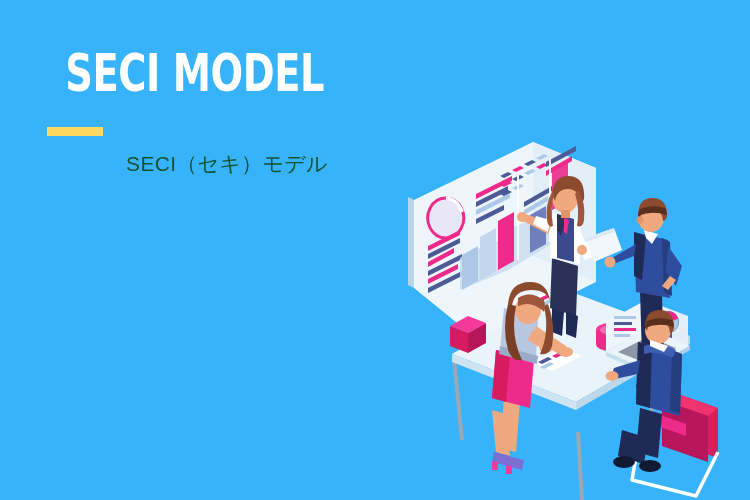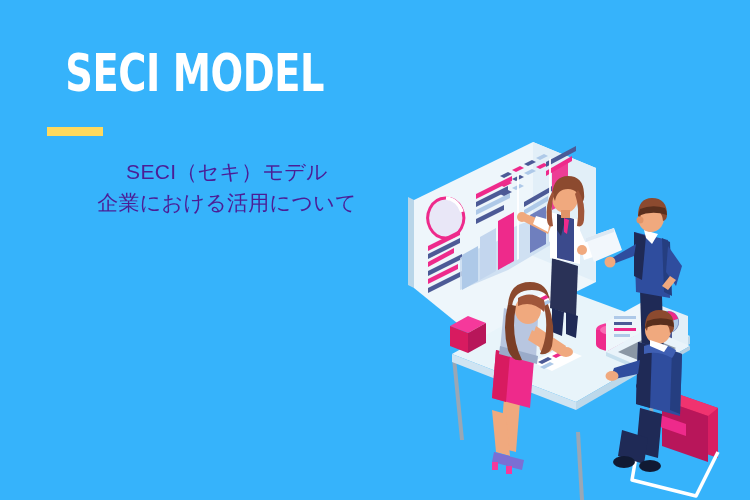--- a/index.html
+++ b/index.html
@@ -32,22 +32,22 @@
     transform:scaleX(0.82);
     transform-origin:left center;
     white-space:nowrap;
   }
   #accent-bar {
     margin-top:27px;
     width:56px; height:9px;
     background:#ffd95e;
   }
   #subtitle-block {
-    margin-top:20px;
-    color:#4c1d95;
+    margin-top:12px;
+    color:#14532d;
     font-size:21px;
     line-height:31px;
     letter-spacing:0.3px;
     white-space:nowrap;
   }
 
   
   #illustration {
     position:absolute;
     left:400px; top:140px;
@@ -58,21 +58,20 @@
 </head>
 <body>
 
 <div id="stage">
 
   <div id="text-block">
     <div id="page-title">SECI MODEL</div>
     <div id="accent-bar"></div>
     <div id="subtitle-block">
       <div>SECI（セキ）モデル</div>
-      <div>企業における活用について</div>
     </div>
   </div>
 
   <div id="illustration">
     <svg viewBox="0 0 350 360" xmlns="http://www.w3.org/2000/svg">
       <defs>
         <clipPath id="boardClip">
           <polygon points="14,60 122,4 182,28 182,152 122,186 14,148"></polygon>
         </clipPath>
       </defs>

